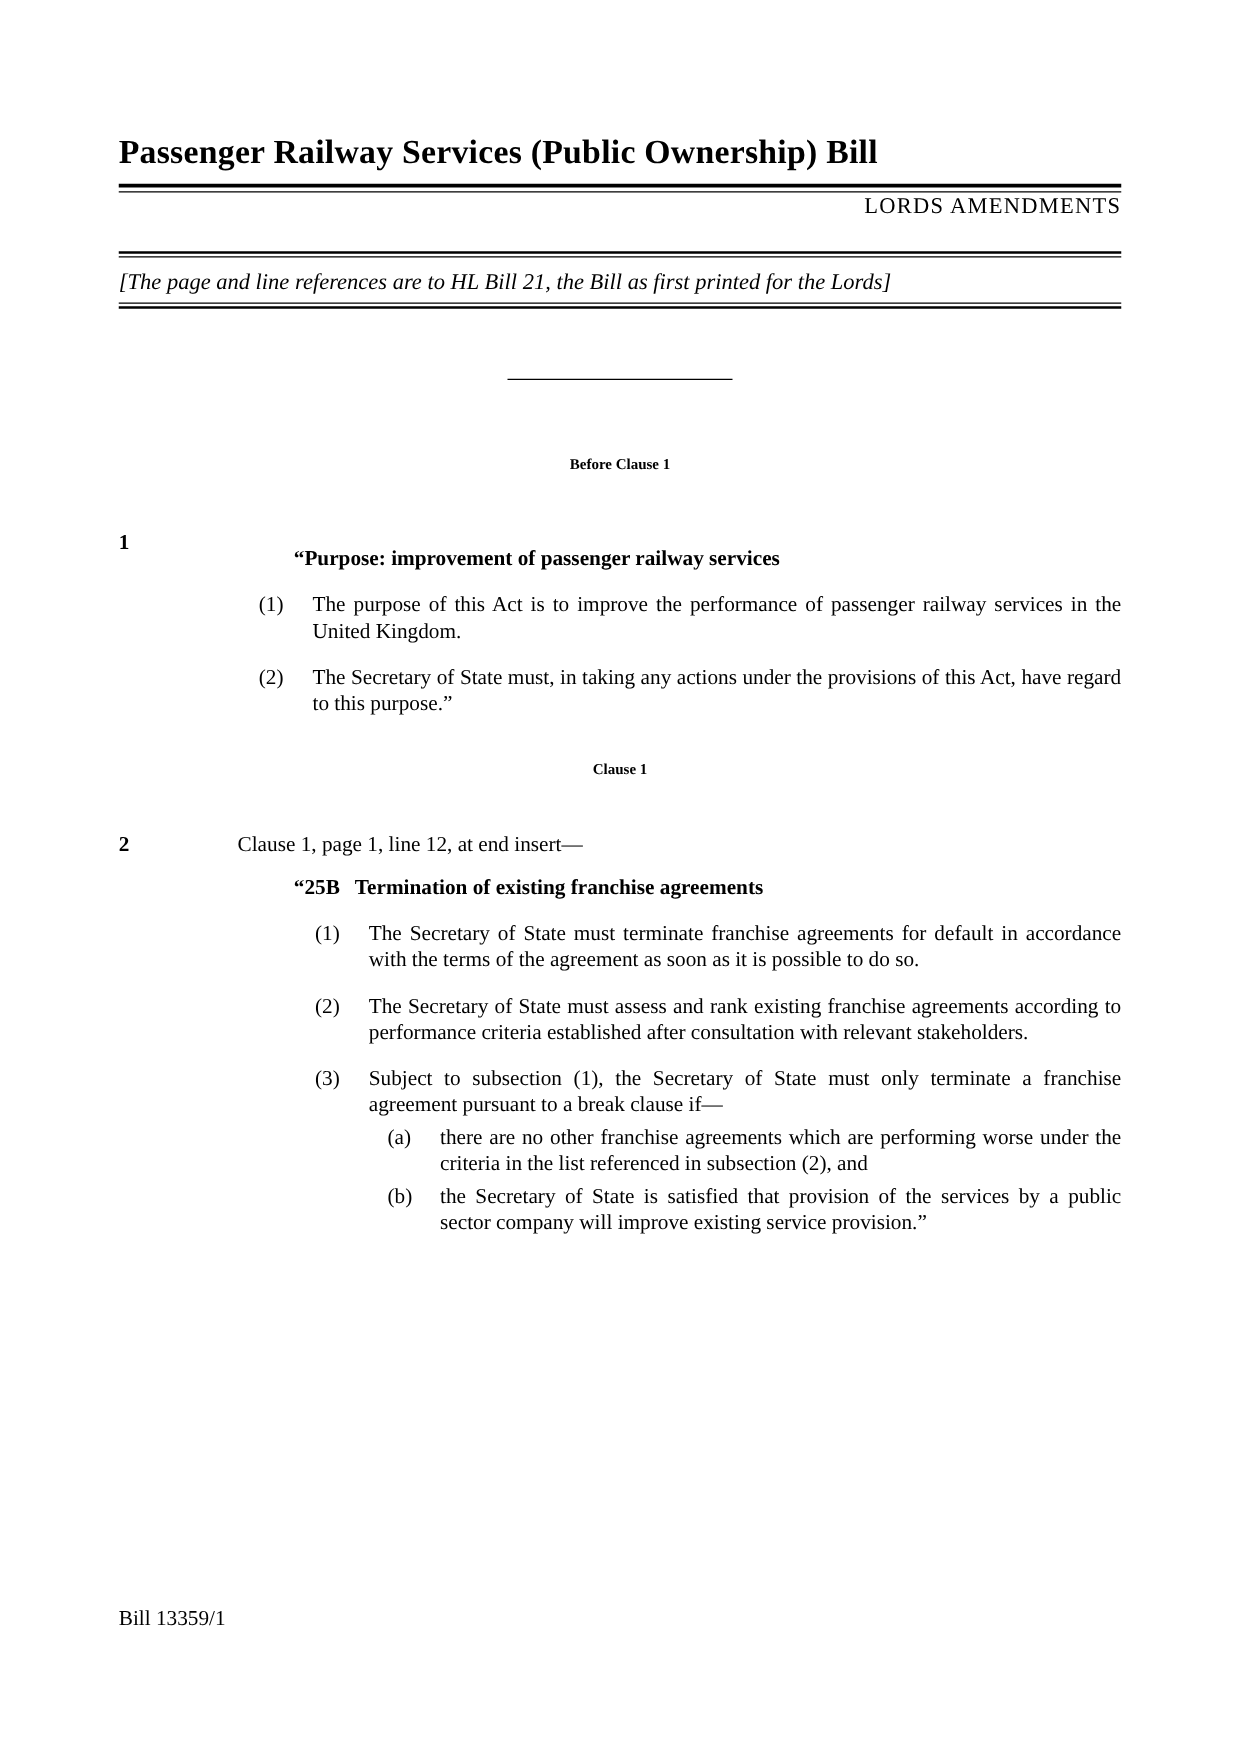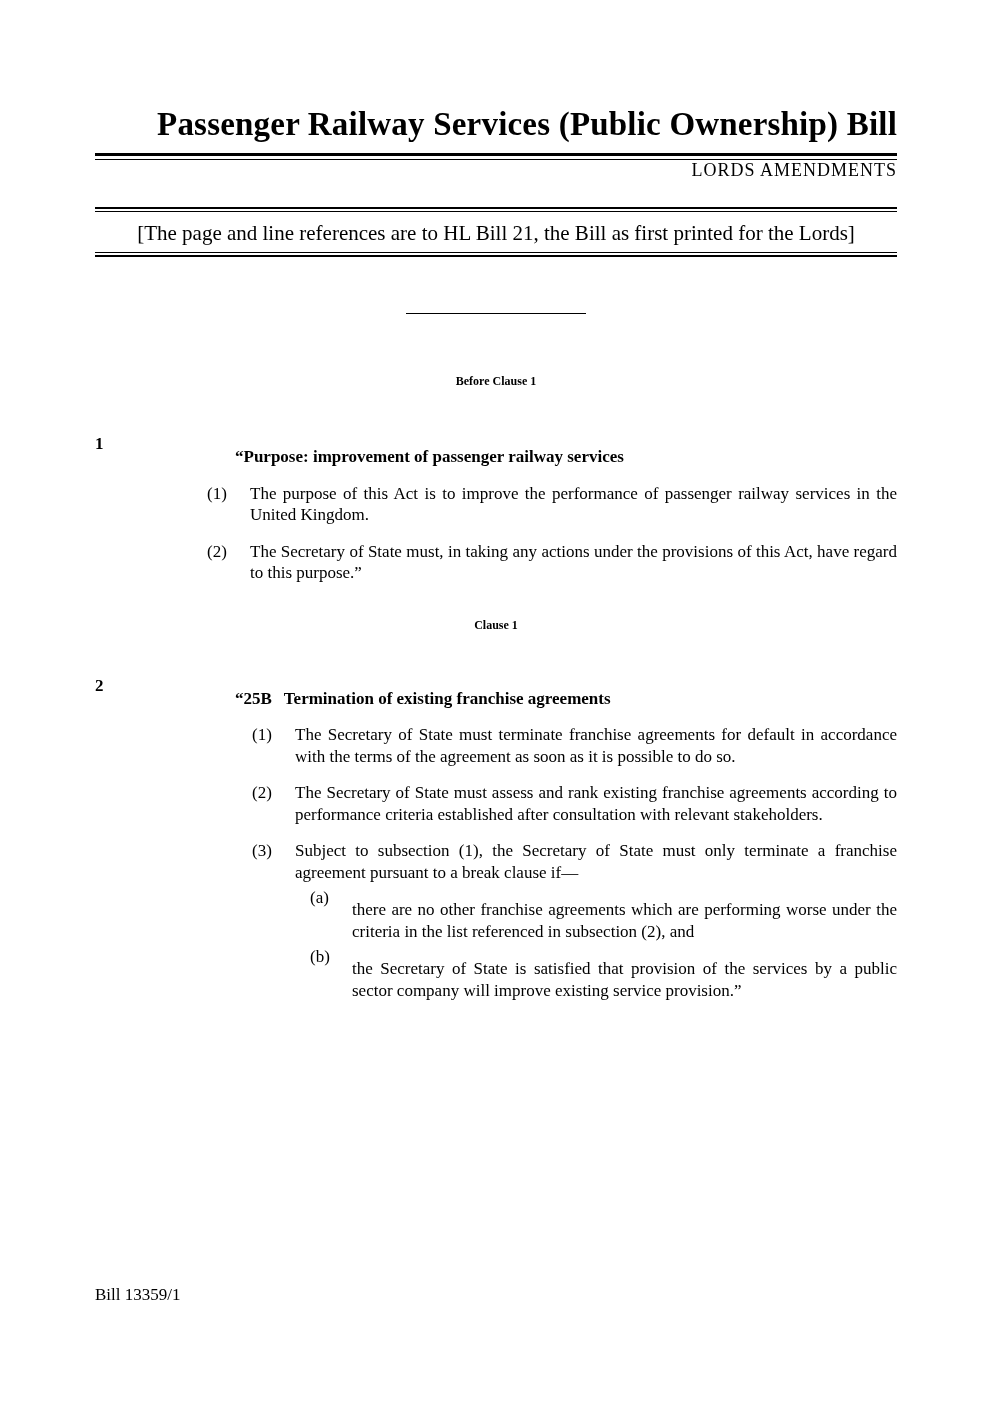--- a/index.html
+++ b/index.html
@@ -11,22 +11,22 @@
     margin: 0 auto;
     background: #ffffff;
     color: #000000;
     font-family: "Liberation Serif", serif;
     overflow: hidden;
   }
   .content { padding: 0 94px 0 95px; }
 
   .doc-title {
     padding-top: 106px;
-    text-align: right;
-    font-size: 33px;
+    text-align: left;
+    font-size: 27px;
     font-weight: bold;
     letter-spacing: 0.2px;
   }
   .title-rule {
     margin-top: 10px;
     height: 7px;
     border-top: 3px solid #000;
     border-bottom: 1px solid #000;
   }
 
@@ -37,22 +37,22 @@
   }
 
   .double-rule-top {
     margin-top: 26px;
     height: 5px;
     border-top: 2px solid #000;
     border-bottom: 1px solid #000;
   }
   .ref-note {
     margin-top: 9px;
-    text-align: center;
-    font-size: 21px;
+    font-style: italic;
+    font-size: 18px;
   }
   .double-rule-bottom {
     margin-top: 6px;
     height: 5px;
     border-top: 1px solid #000;
     border-bottom: 2px solid #000;
   }
 
   .short-divider {
     width: 180px;
@@ -90,21 +90,21 @@
   .clause-num { margin-right: 12px; }
 
   .sub-row { display: flex; margin-top: 15px; }
   .a1 .sub-row { margin-left: 17px; }
   .a2 .sub-row { margin-left: 62px; }
   .sub-marker { flex: 0 0 43px; width: 43px; }
   .sub-text { flex: 1; text-align: justify; }
 
   .item-row { display: flex; margin-top: 4px; margin-left: 15px; }
   .item-marker { flex: 0 0 42px; width: 42px; }
-  .item-text { flex: 1; text-align: justify; margin-top: 12px; }
+  .item-text { flex: 1; text-align: justify; }
 
   .footer {
     position: absolute;
     left: 95px;
     right: 94px;
     bottom: 96px;
     display: flex;
     justify-content: flex-start;
     font-size: 17px;
   }
@@ -143,20 +143,21 @@
           <div class="sub-text">The Secretary of State must, in taking any actions under the provisions of this Act, have regard to this purpose.”</div>
         </div>
       </div>
     </div>
 
     <div class="section-heading sh-2">Clause 1</div>
 
     <div class="amendment am-2 a2">
       <div class="amend-number">2</div>
       <div class="amend-body">
+        <div class="amend-lead">Clause 1, page 1, line 12, at end insert—</div>
         <div class="clause-title">
           <span class="clause-num">“25B</span><span>Termination of existing franchise agreements</span>
         </div>
 
         <div class="sub-row">
           <div class="sub-marker">(1)</div>
           <div class="sub-text">The Secretary of State must terminate franchise agreements for default in accordance with the terms of the agreement as soon as it is possible to do so.</div>
         </div>
 
         <div class="sub-row">

